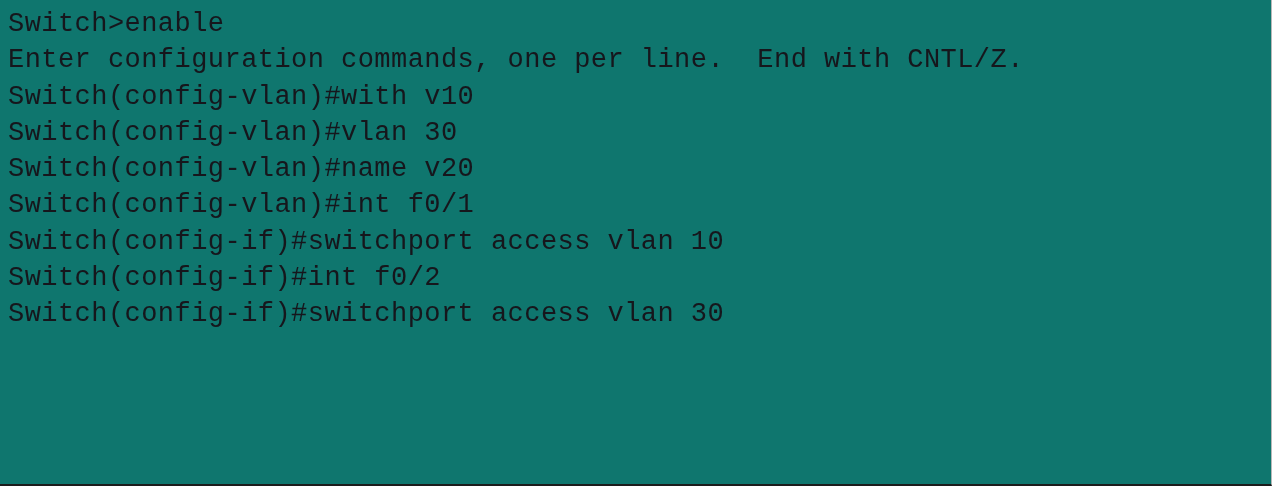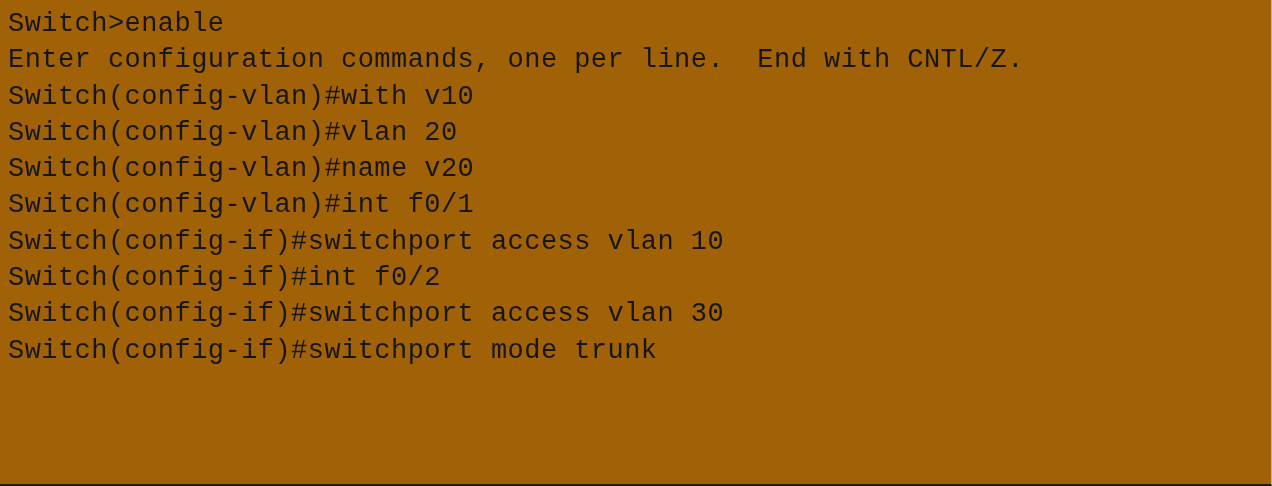--- a/index.html
+++ b/index.html
@@ -5,21 +5,21 @@
   html, body {
     margin: 0;
     padding: 0;
     background: #ffffff;
   }
 
   #screen {
     position: relative;
     width: 1272px;
     height: 486px;
-    background: #a16207;
+    background: #0f766e;
     overflow: hidden;
     box-sizing: border-box;
     border-bottom: 2px solid #1c1c1c;
     border-right: 1px solid #b8b8b8;
   }
 
   #terminal {
     position: absolute;
     left: 0;
     top: 0;
@@ -55,23 +55,22 @@
 </style>
 </head>
 <body>
 
 <div id="screen">
 
   <div id="terminal">
     <div class="cli-line">Switch&gt;enable</div>
     <div class="cli-line">Enter configuration commands, one per line.  End with CNTL/Z.</div>
     <div class="cli-line">Switch(config-vlan)#with v10</div>
-    <div class="cli-line">Switch(config-vlan)#vlan 20</div>
+    <div class="cli-line">Switch(config-vlan)#vlan 30</div>
     <div class="cli-line">Switch(config-vlan)#name v20</div>
     <div class="cli-line">Switch(config-vlan)#int f0/1</div>
     <div class="cli-line">Switch(config-if)#switchport access vlan 10</div>
     <div class="cli-line">Switch(config-if)#int f0/2</div>
     <div class="cli-line">Switch(config-if)#switchport access vlan 30</div>
-    <div class="cli-line">Switch(config-if)#switchport mode trunk</div>
   </div>
 
 
 </div>
 
 </body></html>

